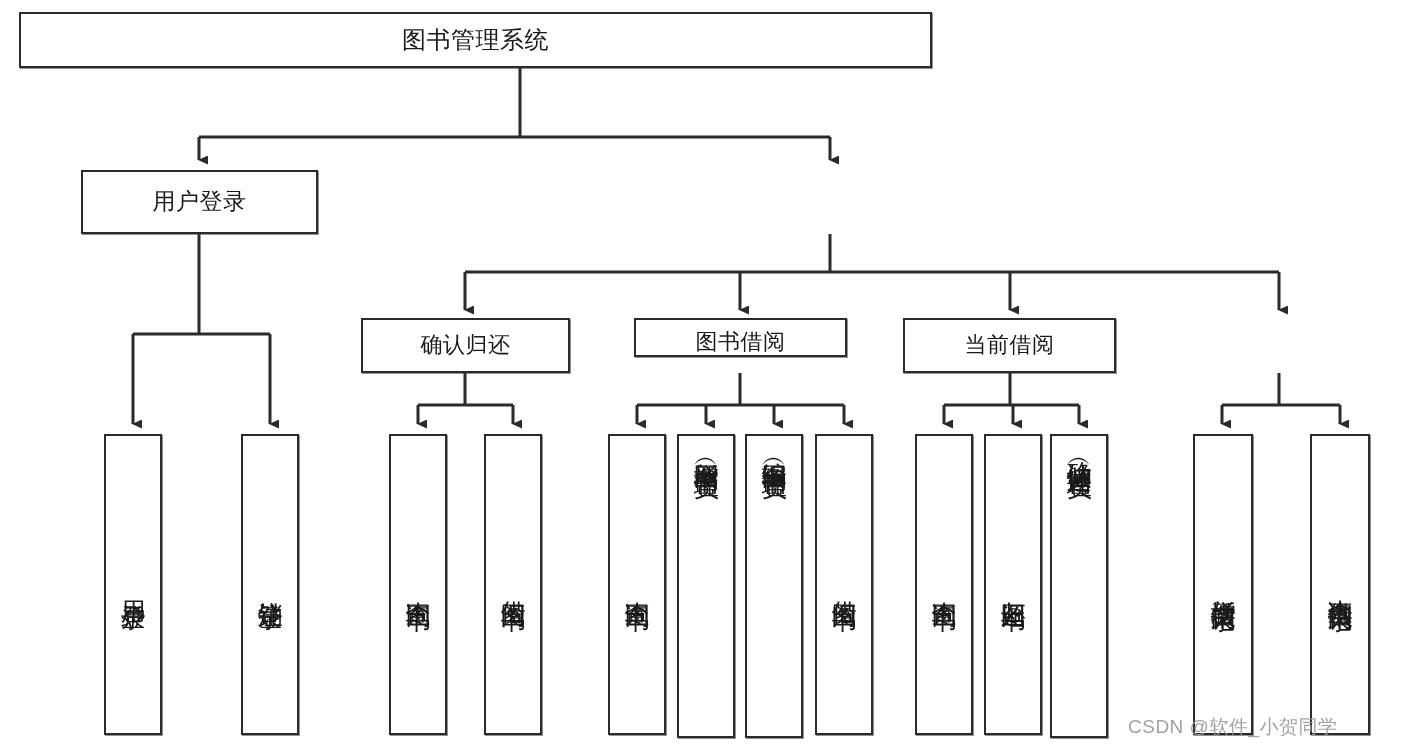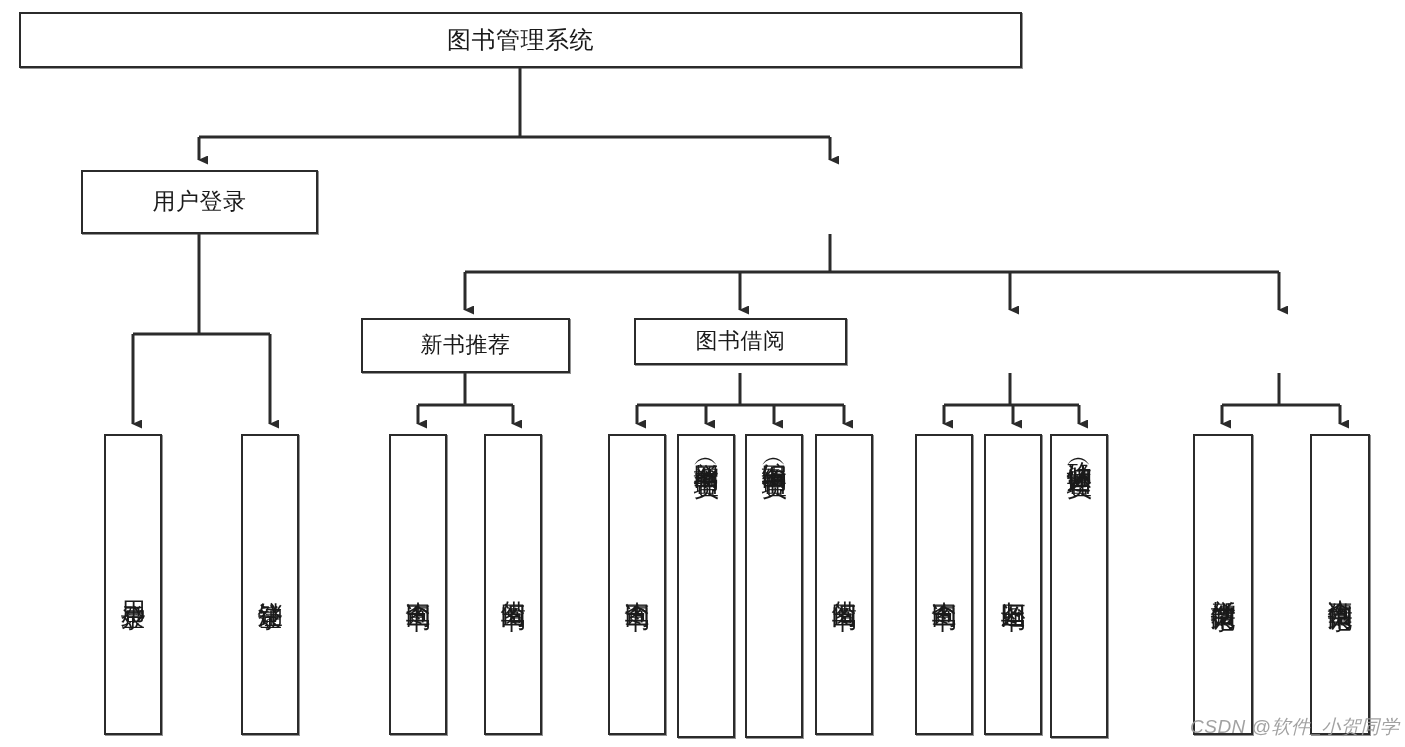--- a/index.html
+++ b/index.html
@@ -122,33 +122,36 @@
       <line x1="1013" y1="405" x2="1013" y2="424" marker-end="url(#arrowhead)"></line>
       <line x1="1079" y1="405" x2="1079" y2="424" marker-end="url(#arrowhead)"></line>
 
       <line x1="1279" y1="373" x2="1279" y2="405"></line>
       <line x1="1222" y1="405" x2="1340" y2="405"></line>
       <line x1="1222" y1="405" x2="1222" y2="424" marker-end="url(#arrowhead)"></line>
       <line x1="1340" y1="405" x2="1340" y2="424" marker-end="url(#arrowhead)"></line>
     </g>
   </svg>
 
-  <div class="node node-root" style="left:19px; top:12px; width:1003px; height:56px;">
+  <div class="node node-root" style="left:19px; top:12px; width:913px; height:56px;">
     <span class="label">图书管理系统</span>
   </div>
 
   <div class="node node-l2" style="left:81px; top:170px; width:237px; height:64px;">
     <span class="label">用户登录</span>
   </div>
 
   <div class="node node-l3" style="left:361px; top:318px; width:209px; height:55px;">
-    <span class="label">新书推荐</span>
+    <span class="label">确认归还</span>
   </div>
-  <div class="node node-l3" style="left:634px; top:318px; width:213px; height:47px;">
+  <div class="node node-l3" style="left:634px; top:318px; width:213px; height:39px;align-items:flex-end;">
     <span class="label">图书借阅</span>
+  </div>
+  <div class="node node-l3" style="left:903px; top:318px; width:213px; height:55px;">
+    <span class="label">当前借阅</span>
   </div>
 
   <div class="node node-leaf leaf-center" style="left:104px; top:434px; width:58px; height:301px;">
     <span class="label">用户登录</span>
   </div>
   <div class="node node-leaf leaf-center" style="left:241px; top:434px; width:58px; height:301px;">
     <span class="label">注销登录</span>
   </div>
 
   <div class="node node-leaf leaf-center" style="left:389px; top:434px; width:58px; height:301px;">
@@ -181,15 +184,15 @@
     <span class="label">确认归还（管理员）</span>
   </div>
 
   <div class="node node-leaf leaf-center" style="left:1193px; top:434px; width:60px; height:301px;">
     <span class="label">新增借阅记录</span>
   </div>
   <div class="node node-leaf leaf-center" style="left:1310px; top:434px; width:60px; height:301px;">
     <span class="label">查询借阅记录</span>
   </div>
 
-  <div class="watermark" style="left:1190px; top:714px;font-style:italic;">CSDN @软件_小贺同学</div>
+  <div class="watermark" style="left:1128px; top:714px;">CSDN @软件_小贺同学</div>
 
 </div>
 
 </body></html>

